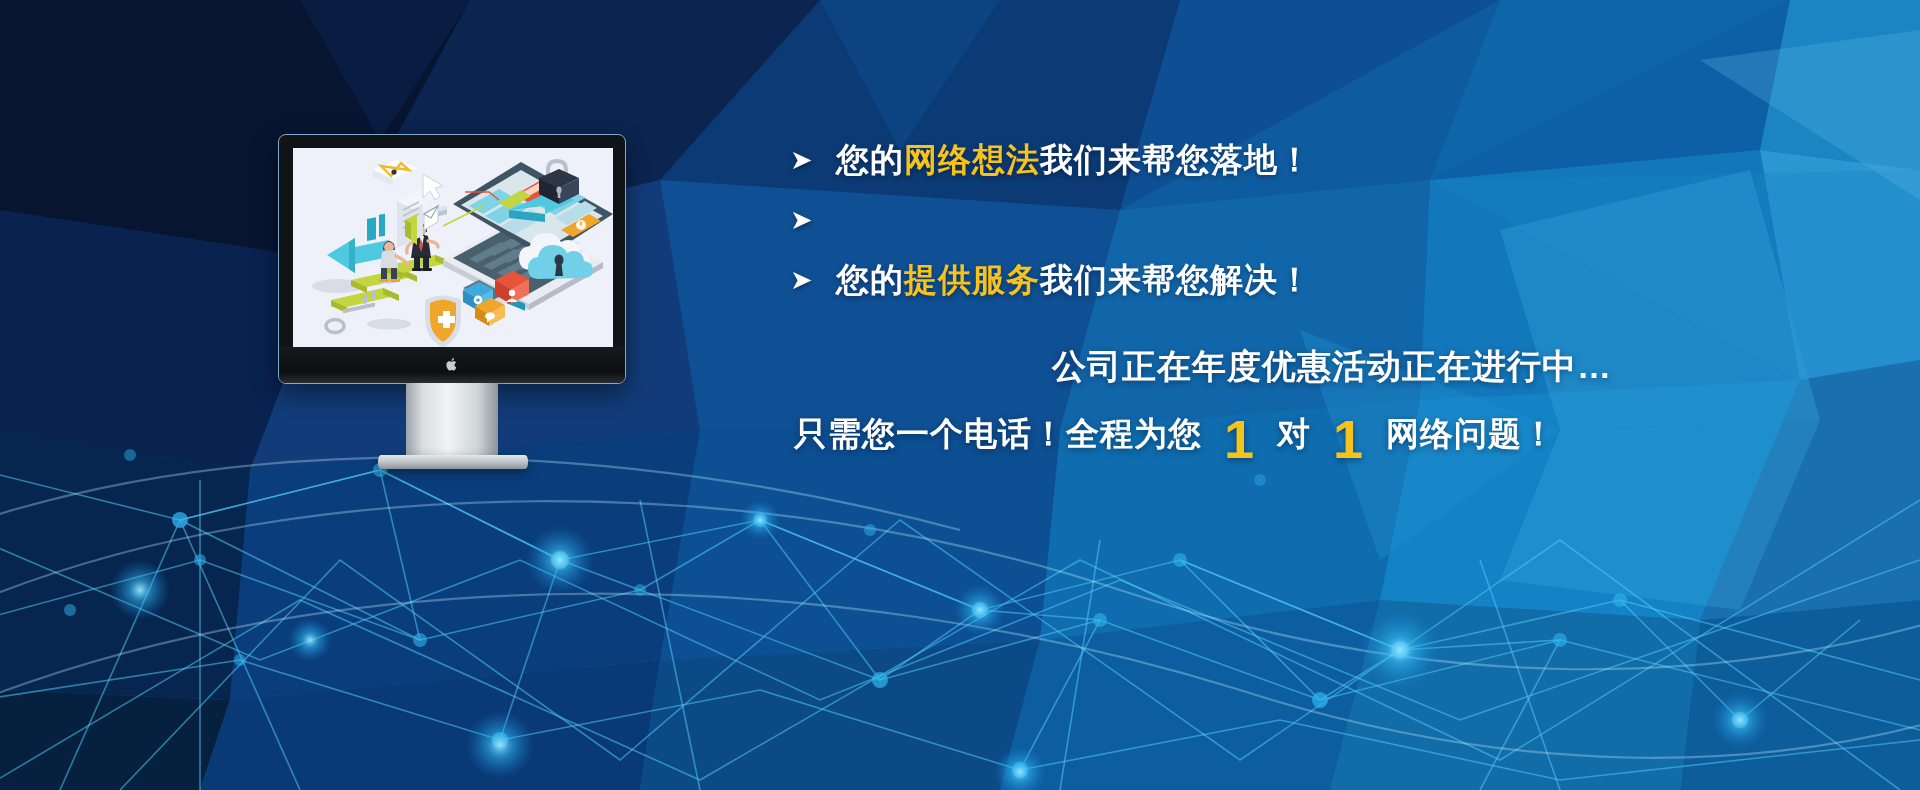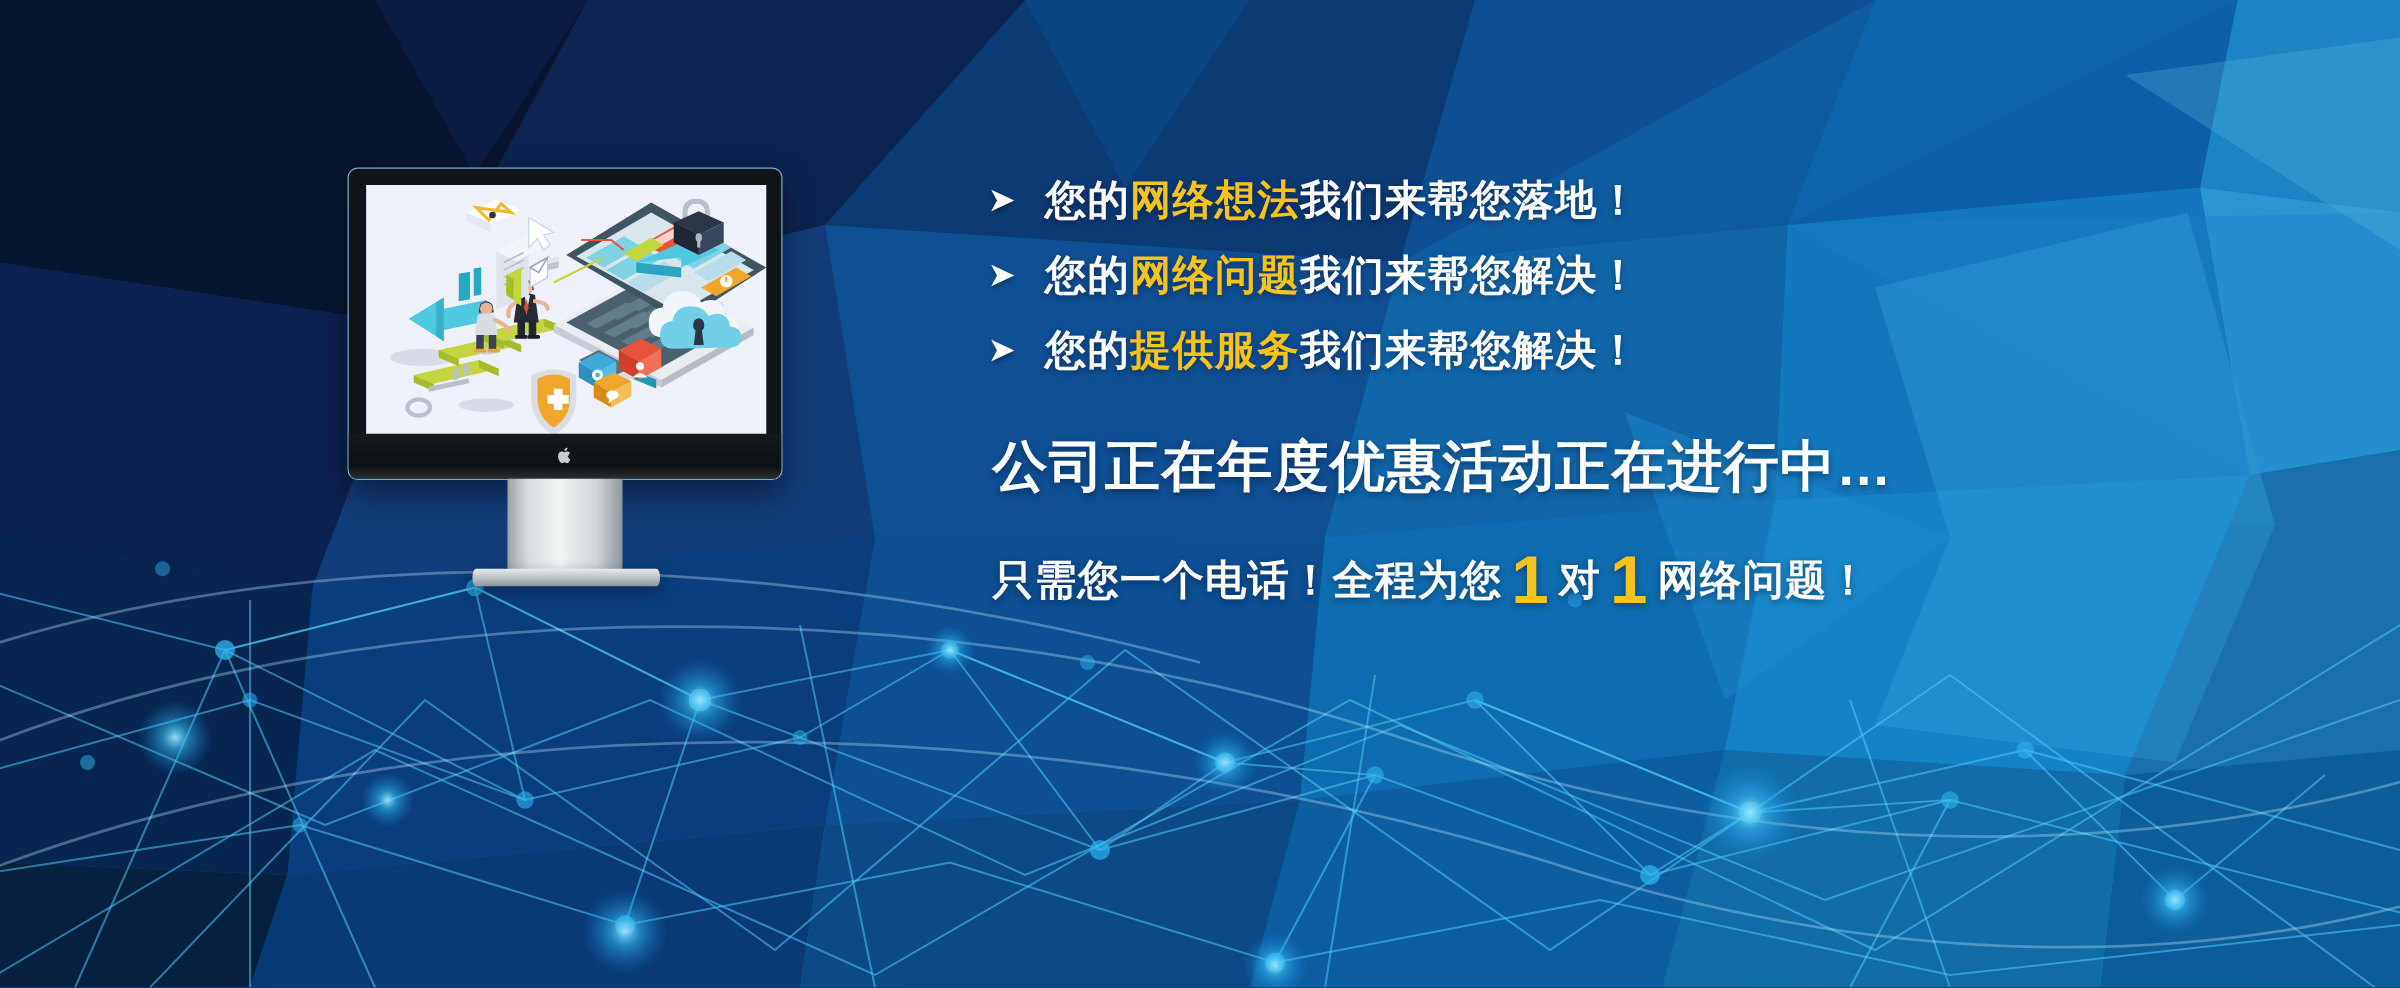--- a/index.html
+++ b/index.html
@@ -63,30 +63,31 @@
   .bullet-text{
     font-size:33px; font-weight:bold; color:#ffffff;
     letter-spacing:1px;
     text-shadow:0 2px 5px rgba(0,10,40,.45);
     white-space:nowrap;
     text-align:center;
   }
   .hl{ color:#f6c31d; }
   #line-promo{
     margin-top:34px; margin-left:4px;
-    font-size:44px; font-weight:bold; color:#ffffff;
+    font-size:34px; font-weight:bold; color:#ffffff;
     letter-spacing:1px; white-space:nowrap;
     text-shadow:0 2px 6px rgba(0,10,40,.45);
+    text-align:center;
   }
   #line-call{
-    margin-top:34px; margin-left:4px;
+    margin-top:22px; margin-left:4px;
     font-size:33px; font-weight:bold; color:#ffffff;
     letter-spacing:1px; white-space:nowrap;
     text-shadow:0 2px 6px rgba(0,10,40,.45);
-    display:flex; align-items:center;
+    display:flex; align-items:flex-start;gap:15px;
   }
   .big-one{
     color:#f6c31d; font-size:54px; font-weight:bold;
     padding:0 7px; line-height:1;
   }
 </style>
 </head>
 <body>
 
 <div id="banner">
@@ -416,21 +417,20 @@
 
   <div id="copy">
 
     <div class="bullet-line">
       <span class="bullet-icon">➤</span>
       <span class="bullet-text"><span>您的</span><span class="hl">网络想法</span><span>我们来帮您落地！</span></span>
     </div>
 
     <div class="bullet-line">
       <span class="bullet-icon">➤</span>
-      <span class="bullet-text"><span>您的</span><span class="hl">网络问题</span><span>我们来帮您解决！</span></span>
     </div>
 
     <div class="bullet-line">
       <span class="bullet-icon">➤</span>
       <span class="bullet-text"><span>您的</span><span class="hl">提供服务</span><span>我们来帮您解决！</span></span>
     </div>
 
     <div id="line-promo">公司正在年度优惠活动正在进行中…</div>
 
     <div id="line-call">

